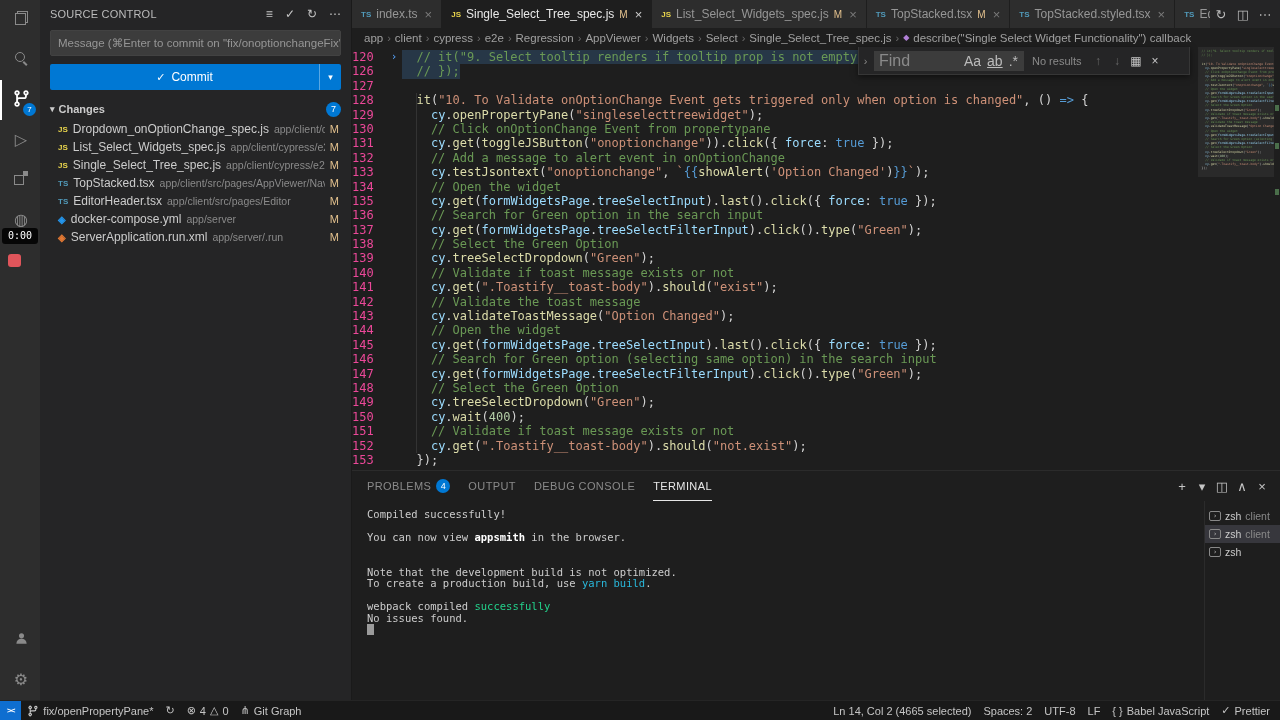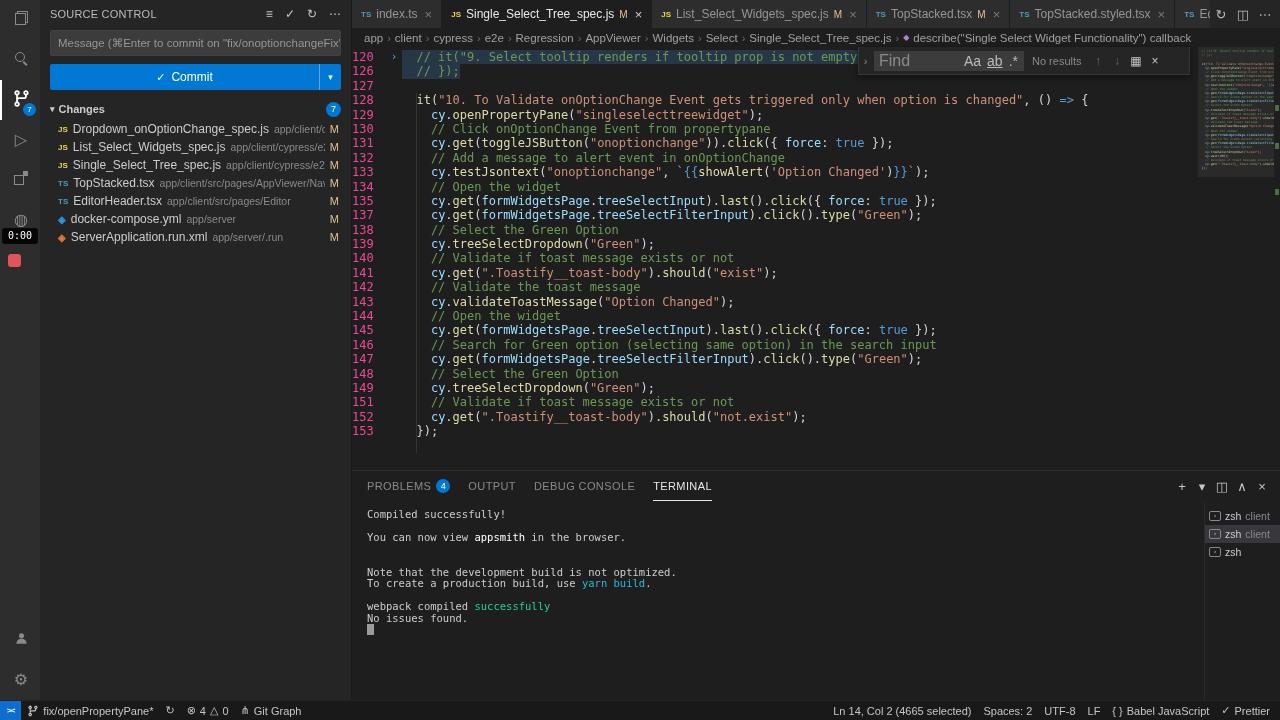--- a/index.html
+++ b/index.html
@@ -95,21 +95,21 @@
 .panel-head{height:30px;display:flex;align-items:center;padding:0 8px 0 15px;flex:none}
 .panel-tabs{display:flex;gap:18px;flex:1}
 .p-tab{font-size:11px;letter-spacing:.4px;color:#8a8a8a;height:30px;display:flex;align-items:center;gap:5px;cursor:pointer;border-bottom:1px solid transparent}
 .p-tab.active{color:#e7e7e7;border-bottom-color:#e7e7e7}
 .p-badge{background:#0078d4;color:#fff;font-size:9px;min-width:14px;height:14px;border-radius:8px;display:flex;align-items:center;justify-content:center;padding:0 3px}
 .panel-actions{display:flex;align-items:center}
 .pa-ic{color:#c5c5c5;font-size:13px;width:20px;text-align:center;cursor:pointer}
 .panel-body{flex:1;display:flex;min-height:0}
 .terminal{flex:1;padding:8px 0 0 15px;font:10.5px/11.5px "DejaVu Sans Mono",monospace;color:#ccc;overflow:hidden}
 .t-line{white-space:pre}
-.tp{color:#ccc}.tb{color:#fff;font-weight:normal}.tc{color:#29b8db}.tg{color:#23d18b}
+.tp{color:#ccc}.tb{color:#fff;font-weight:bold}.tc{color:#29b8db}.tg{color:#23d18b}
 .t-cursor{display:inline-block;width:7px;height:11px;background:#c6c6c6;opacity:.75;vertical-align:-2px}
 .term-sessions{width:76px;border-left:1px solid #2b2b2b;padding-top:6px;flex:none}
 .sess{height:18px;display:flex;align-items:center;gap:4px;padding:0 4px;font-size:10.5px;color:#ccc;cursor:pointer;white-space:nowrap;overflow:hidden}
 .sess.selected{background:#37373d}
 .sess-ic{font:7px/9px "DejaVu Sans Mono",monospace;border:1px solid #888;color:#bbb;width:12px;height:10px;display:inline-flex;align-items:center;justify-content:center;border-radius:2px;flex:none}
 .sess-suffix{color:#8a8a8a}
 
 
 .statusbar{height:20px;background:#191919;display:flex;justify-content:space-between;align-items:center;font-size:11px;color:#c5c5c5;padding-right:4px;flex:none;border-top:1px solid #252525}
 .sb-group{display:flex;align-items:center;height:100%}
@@ -305,33 +305,35 @@
               <div class="code-line"><span class="line-num">126</span><span class="fold-col"></span><span class="line-text sel"><span class="tok c">  // });</span></span></div>
               <div class="code-line"><span class="line-num">127</span><span class="fold-col"></span><span class="line-text"></span></div>
               <div class="code-line"><span class="line-num">128</span><span class="fold-col"></span><span class="line-text"><span class="tok p">  </span><span class="tok f">it</span><span class="tok p">(</span><span class="tok s">"10. To Validate onOptionChange Event gets triggered only when option is changed"</span><span class="tok p">, () </span><span class="tok k">=&gt;</span><span class="tok p"> {</span></span></div>
               <div class="code-line"><span class="line-num">129</span><span class="fold-col"></span><span class="line-text"><span class="tok p">    </span><span class="tok v">cy</span><span class="tok p">.</span><span class="tok f">openPropertyPane</span><span class="tok p">(</span><span class="tok s">"singleselecttreewidget"</span><span class="tok p">);</span></span></div>
               <div class="code-line"><span class="line-num">130</span><span class="fold-col"></span><span class="line-text"><span class="tok c">    // Click onOptionChange Event from propertypane</span></span></div>
               <div class="code-line"><span class="line-num">131</span><span class="fold-col"></span><span class="line-text"><span class="tok p">    </span><span class="tok v">cy</span><span class="tok p">.</span><span class="tok f">get</span><span class="tok p">(</span><span class="tok f">toggleJSButton</span><span class="tok p">(</span><span class="tok s">"onoptionchange"</span><span class="tok p">)).</span><span class="tok f">click</span><span class="tok p">({ </span><span class="tok v">force</span><span class="tok p">: </span><span class="tok k">true</span><span class="tok p"> });</span></span></div>
               <div class="code-line"><span class="line-num">132</span><span class="fold-col"></span><span class="line-text"><span class="tok c">    // Add a message to alert event in onOptionChange</span></span></div>
               <div class="code-line"><span class="line-num">133</span><span class="fold-col"></span><span class="line-text"><span class="tok p">    </span><span class="tok v">cy</span><span class="tok p">.</span><span class="tok f">testJsontext</span><span class="tok p">(</span><span class="tok s">"onoptionchange"</span><span class="tok p">, </span><span class="tok s">`</span><span class="tok k">{{</span><span class="tok f">showAlert</span><span class="tok p">(</span><span class="tok s">'Option Changed'</span><span class="tok p">)</span><span class="tok k">}}</span><span class="tok s">`</span><span class="tok p">);</span></span></div>
               <div class="code-line"><span class="line-num">134</span><span class="fold-col"></span><span class="line-text"><span class="tok c">    // Open the widget</span></span></div>
               <div class="code-line"><span class="line-num">135</span><span class="fold-col"></span><span class="line-text"><span class="tok p">    </span><span class="tok v">cy</span><span class="tok p">.</span><span class="tok f">get</span><span class="tok p">(</span><span class="tok v">formWidgetsPage</span><span class="tok p">.</span><span class="tok v">treeSelectInput</span><span class="tok p">).</span><span class="tok f">last</span><span class="tok p">().</span><span class="tok f">click</span><span class="tok p">({ </span><span class="tok v">force</span><span class="tok p">: </span><span class="tok k">true</span><span class="tok p"> });</span></span></div>
+              <div class="code-line"><span class="line-num">136</span><span class="fold-col"></span><span class="line-text"><span class="tok c">    // Search for Green option in the search input</span></span></div>
               <div class="code-line"><span class="line-num">137</span><span class="fold-col"></span><span class="line-text"><span class="tok p">    </span><span class="tok v">cy</span><span class="tok p">.</span><span class="tok f">get</span><span class="tok p">(</span><span class="tok v">formWidgetsPage</span><span class="tok p">.</span><span class="tok v">treeSelectFilterInput</span><span class="tok p">).</span><span class="tok f">click</span><span class="tok p">().</span><span class="tok f">type</span><span class="tok p">(</span><span class="tok s">"Green"</span><span class="tok p">);</span></span></div>
               <div class="code-line"><span class="line-num">138</span><span class="fold-col"></span><span class="line-text"><span class="tok c">    // Select the Green Option</span></span></div>
               <div class="code-line"><span class="line-num">139</span><span class="fold-col"></span><span class="line-text"><span class="tok p">    </span><span class="tok v">cy</span><span class="tok p">.</span><span class="tok f">treeSelectDropdown</span><span class="tok p">(</span><span class="tok s">"Green"</span><span class="tok p">);</span></span></div>
               <div class="code-line"><span class="line-num">140</span><span class="fold-col"></span><span class="line-text"><span class="tok c">    // Validate if toast message exists or not</span></span></div>
               <div class="code-line"><span class="line-num">141</span><span class="fold-col"></span><span class="line-text"><span class="tok p">    </span><span class="tok v">cy</span><span class="tok p">.</span><span class="tok f">get</span><span class="tok p">(</span><span class="tok s">".Toastify__toast-body"</span><span class="tok p">).</span><span class="tok f">should</span><span class="tok p">(</span><span class="tok s">"exist"</span><span class="tok p">);</span></span></div>
               <div class="code-line"><span class="line-num">142</span><span class="fold-col"></span><span class="line-text"><span class="tok c">    // Validate the toast message</span></span></div>
               <div class="code-line"><span class="line-num">143</span><span class="fold-col"></span><span class="line-text"><span class="tok p">    </span><span class="tok v">cy</span><span class="tok p">.</span><span class="tok f">validateToastMessage</span><span class="tok p">(</span><span class="tok s">"Option Changed"</span><span class="tok p">);</span></span></div>
               <div class="code-line"><span class="line-num">144</span><span class="fold-col"></span><span class="line-text"><span class="tok c">    // Open the widget</span></span></div>
               <div class="code-line"><span class="line-num">145</span><span class="fold-col"></span><span class="line-text"><span class="tok p">    </span><span class="tok v">cy</span><span class="tok p">.</span><span class="tok f">get</span><span class="tok p">(</span><span class="tok v">formWidgetsPage</span><span class="tok p">.</span><span class="tok v">treeSelectInput</span><span class="tok p">).</span><span class="tok f">last</span><span class="tok p">().</span><span class="tok f">click</span><span class="tok p">({ </span><span class="tok v">force</span><span class="tok p">: </span><span class="tok k">true</span><span class="tok p"> });</span></span></div>
               <div class="code-line"><span class="line-num">146</span><span class="fold-col"></span><span class="line-text"><span class="tok c">    // Search for Green option (selecting same option) in the search input</span></span></div>
               <div class="code-line"><span class="line-num">147</span><span class="fold-col"></span><span class="line-text"><span class="tok p">    </span><span class="tok v">cy</span><span class="tok p">.</span><span class="tok f">get</span><span class="tok p">(</span><span class="tok v">formWidgetsPage</span><span class="tok p">.</span><span class="tok v">treeSelectFilterInput</span><span class="tok p">).</span><span class="tok f">click</span><span class="tok p">().</span><span class="tok f">type</span><span class="tok p">(</span><span class="tok s">"Green"</span><span class="tok p">);</span></span></div>
               <div class="code-line"><span class="line-num">148</span><span class="fold-col"></span><span class="line-text"><span class="tok c">    // Select the Green Option</span></span></div>
               <div class="code-line"><span class="line-num">149</span><span class="fold-col"></span><span class="line-text"><span class="tok p">    </span><span class="tok v">cy</span><span class="tok p">.</span><span class="tok f">treeSelectDropdown</span><span class="tok p">(</span><span class="tok s">"Green"</span><span class="tok p">);</span></span></div>
+              <div class="code-line"><span class="line-num">150</span><span class="fold-col"></span><span class="line-text"><span class="tok p">    </span><span class="tok v">cy</span><span class="tok p">.</span><span class="tok f">wait</span><span class="tok p">(</span><span class="tok n">400</span><span class="tok p">);</span></span></div>
               <div class="code-line"><span class="line-num">151</span><span class="fold-col"></span><span class="line-text"><span class="tok c">    // Validate if toast message exists or not</span></span></div>
               <div class="code-line"><span class="line-num">152</span><span class="fold-col"></span><span class="line-text"><span class="tok p">    </span><span class="tok v">cy</span><span class="tok p">.</span><span class="tok f">get</span><span class="tok p">(</span><span class="tok s">".Toastify__toast-body"</span><span class="tok p">).</span><span class="tok f">should</span><span class="tok p">(</span><span class="tok s">"not.exist"</span><span class="tok p">);</span></span></div>
               <div class="code-line"><span class="line-num">153</span><span class="fold-col"></span><span class="line-text"><span class="tok p">  });</span></span></div>
             </div>
         </div>
         <div class="minimap">
           <div class="mm-slider"></div>
           <div>
               <div class="mm-line"><span class="line-text"><span class="tok c">  // it("9. Select tooltip renders if tooltip prop is not empty", () =&gt; {</span></span></div>
               <div class="mm-line"><span class="line-text"><span class="tok c">  // });</span></span></div>

